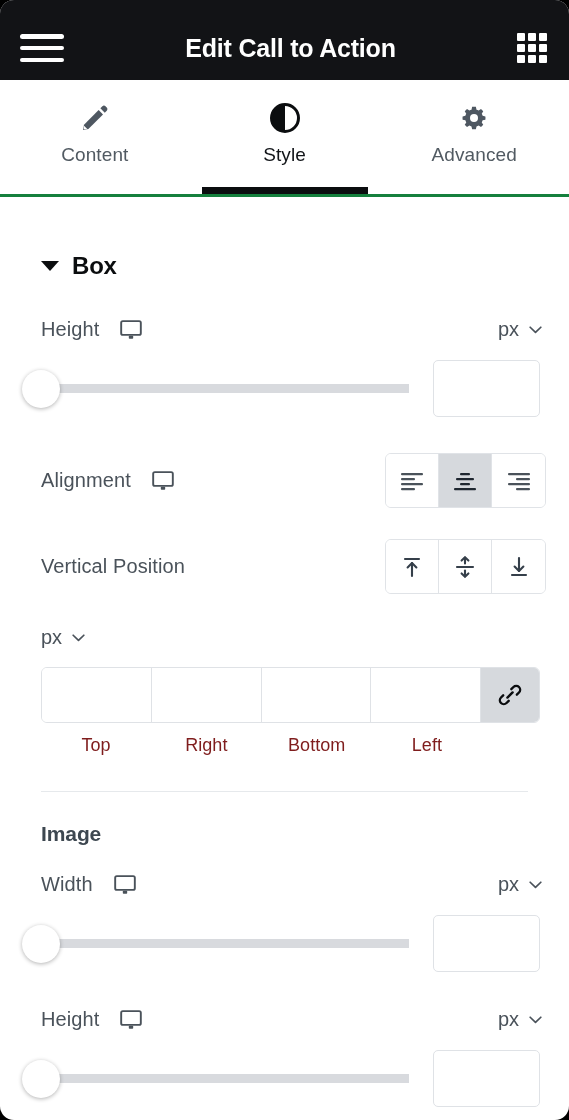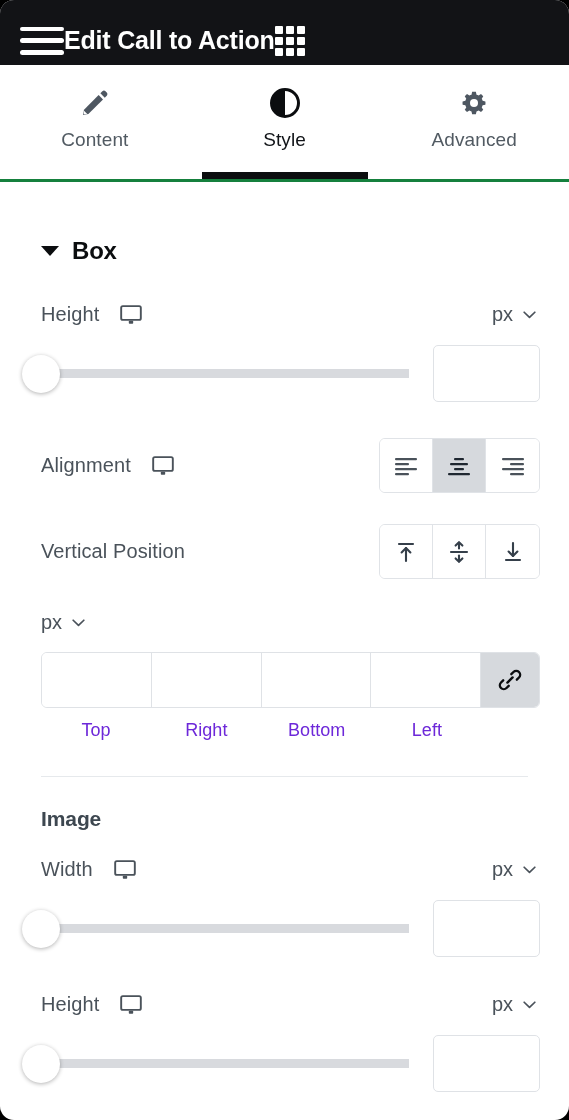--- a/index.html
+++ b/index.html
@@ -19,25 +19,25 @@
     width: 569px;
     height: 1120px;
     background: #ffffff;
     border-radius: 14px;
     overflow: hidden;
     box-sizing: border-box;
   }
 
   
   .topbar {
-    height: 65px;
+    height: 80px;
     background: #121316;
     display: flex;
     align-items: center;
-    justify-content: flex-start;
+    justify-content: space-between;
     padding: 16px 22px 0 20px;
     box-sizing: border-box;
   }
   .hamburger {
     width: 44px;
     height: 34px;
     display: flex;
     flex-direction: column;
     justify-content: space-between;
     padding: 3px 0;
@@ -154,21 +154,21 @@
     font-size: 24px;
     font-weight: bold;
     color: #0b0d0f;
     letter-spacing: -0.2px;
   }
 
   .row {
     display: flex;
     align-items: center;
     justify-content: space-between;
-    padding: 0 29px 0 41px;
+    padding: 0 23px 0 41px;
   }
 
   .label {
     font-size: 20px;
     color: #4a525a;
     letter-spacing: 0.1px;
     white-space: nowrap;
   }
   .label-wrap {
     display: flex;
@@ -286,21 +286,21 @@
     cursor: pointer;
   }
   .pad-labels {
     display: flex;
     margin-top: 12px;
   }
   .pad-labels div {
     flex: 1;
     text-align: center;
     font-size: 18px;
-    color: #6d28d9;
+    color: #7f1d1d;
   }
   .pad-labels .spacer { flex: 0 0 58px; }
 
   .divider {
     height: 1px;
     background: #e6e9ec;
     margin: 35px 41px 0 41px;
   }
 
   .sub-head {

